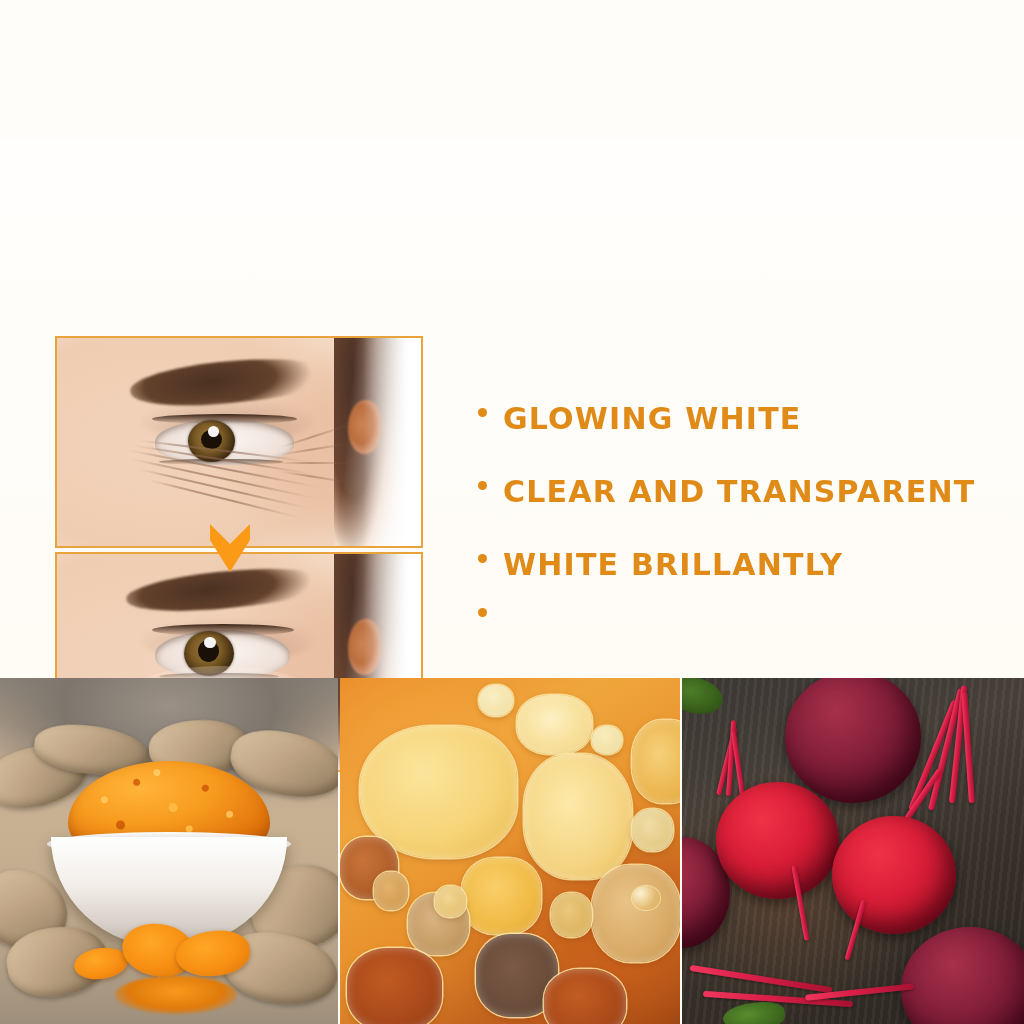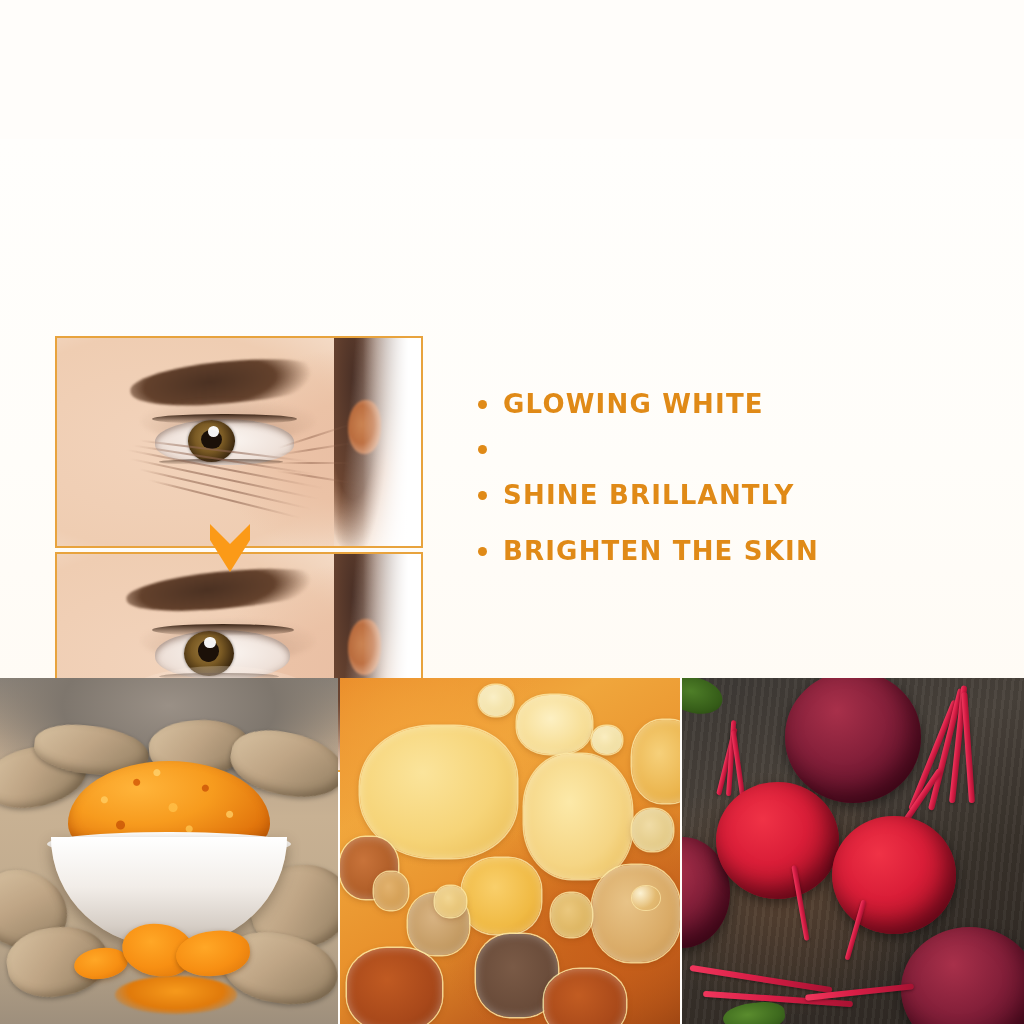--- a/index.html
+++ b/index.html
@@ -167,25 +167,26 @@
   }
   .bullet-row{
     display:flex;align-items:center;margin-bottom:26px;
   }
   .bullet-dot{
     width:9px;height:9px;border-radius:50%;
     background:#E08A17;flex:0 0 auto;margin-right:16px;
   }
   .bullet-text{
     color:#E08A17;
-    font-size:26px;
+    font-size:30px;
     font-weight:bold;
     letter-spacing:1.2px;
     font-family:"DejaVu Sans", sans-serif;
     white-space:nowrap;
+    margin-top:12px;
   }
 
   
   .strip{
     position:absolute;left:0;top:678px;width:1024px;height:346px;
     display:flex;
   }
   .panel{position:relative;height:346px;overflow:hidden;}
   .panel-turmeric{width:338px;}
   .panel-oil{width:340px;margin-left:2px;}
@@ -413,30 +414,30 @@
 
     <div class="bullets">
 
       <div class="bullet-row">
         <div class="bullet-dot"></div>
         <div class="bullet-text">GLOWING WHITE</div>
       </div>
 
       <div class="bullet-row">
         <div class="bullet-dot"></div>
+        <div class="bullet-text">CLEAR AND TRANSPARENT</div>
       </div>
 
       <div class="bullet-row">
         <div class="bullet-dot"></div>
-        <div class="bullet-text">SHINE BRILLANTLY</div>
+        <div class="bullet-text">WHITE BRILLANTLY</div>
       </div>
 
       <div class="bullet-row">
         <div class="bullet-dot"></div>
-        <div class="bullet-text">BRIGHTEN THE SKIN</div>
       </div>
 
     </div>
   </div>
 
   <div class="strip">
 
     <div class="panel panel-turmeric">
       <div class="turmeric-bg"></div>
       <div class="roots">

